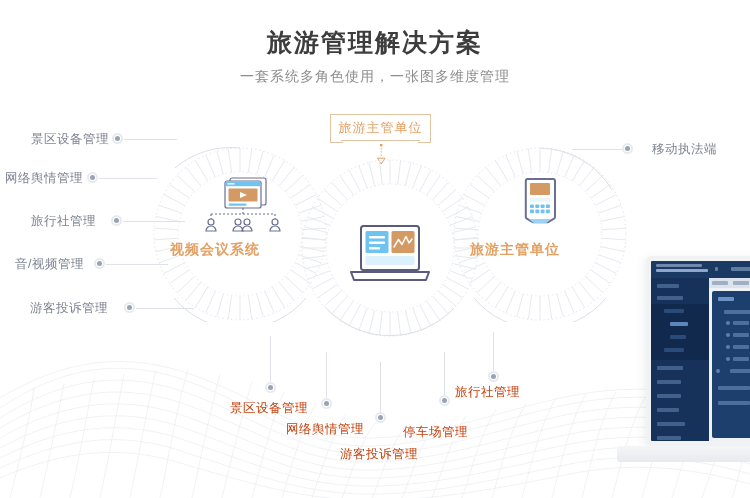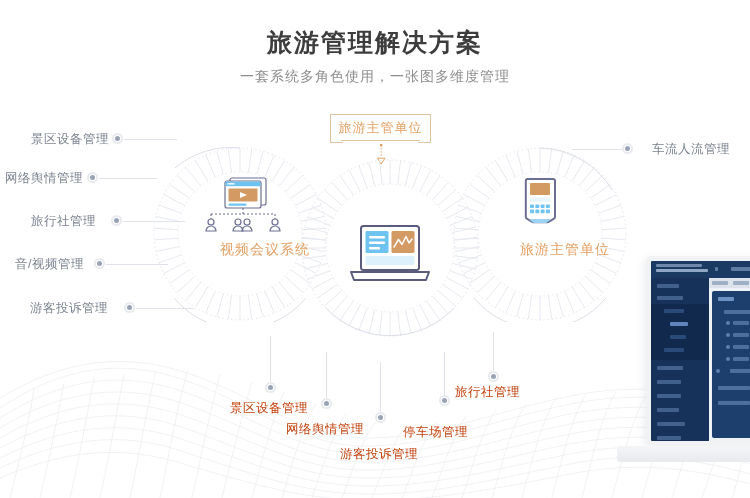--- a/index.html
+++ b/index.html
@@ -67,21 +67,21 @@
     width: 14px; height: 22px;
   }
 
   
   .ring { position: absolute; pointer-events: none; }
   #ring-left   { left: 152px; top: 146px; width: 176px; height: 176px; }
   #ring-right  { left: 452px; top: 146px; width: 176px; height: 176px; }
   #ring-center { left: 300px; top: 158px; width: 180px; height: 180px; }
 
   
-  .node { position: absolute; text-align: right; }
+  .node { position: absolute; text-align: left; font-weight: bold; }
   .node .nlabel {
     font-size: 14px; color: #e3a063; letter-spacing: 1px;
     white-space: nowrap;
   }
   #node-video  { left: 170px; top: 176px; width: 140px; }
   #node-center { left: 320px; top: 224px; width: 140px; }
   #node-mobile { left: 470px; top: 176px; width: 140px; }
   .node .nicon { display: block; margin: 0 auto 7px; }
 
   
@@ -509,21 +509,21 @@
   <div class="dot" style="left:124px;top:302px">
       <i></i>
     </div>
   <div class="line h" style="left:136px;top:307.5px;width:58px"></div>
   <div class="side-label" style="left:30px;top:300px">游客投诉管理</div>
 
   <div class="line h" style="left:572px;top:148.5px;width:50px"></div>
   <div class="dot" style="left:622px;top:143px">
       <i></i>
     </div>
-  <div class="side-label" style="left:652px;top:141px">车流人流管理</div>
+  <div class="side-label" style="left:652px;top:141px">移动执法端</div>
 
   <div class="line v" style="left:270px;top:336px;height:48px"></div>
   <div class="dot" style="left:264.5px;top:382px">
       <i></i>
     </div>
   <div class="bot-label" style="left:230px;top:400px">景区设备管理</div>
 
   <div class="line v" style="left:326px;top:352px;height:48px"></div>
   <div class="dot" style="left:320.5px;top:398px">
       <i></i>

